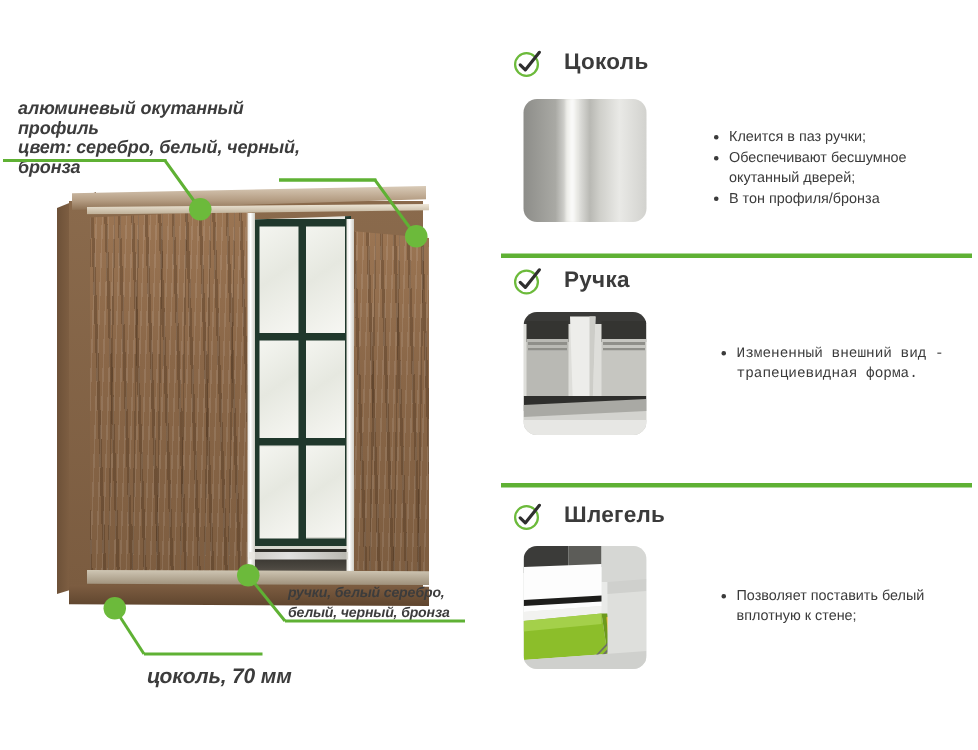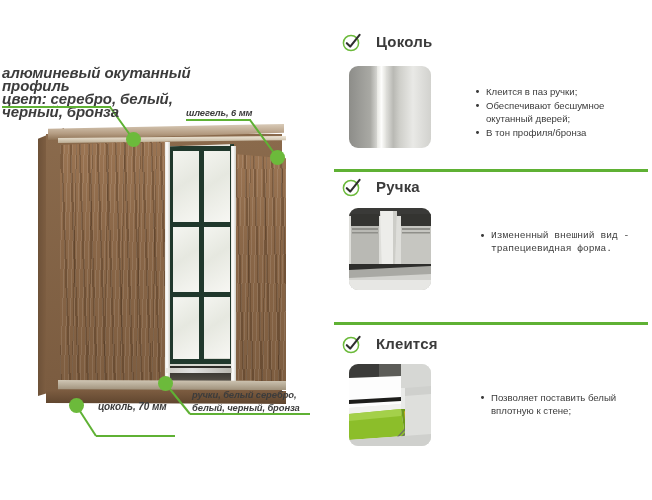--- a/index.html
+++ b/index.html
@@ -191,32 +191,31 @@
       <div id="plinth"></div>
     </div>
 
     <svg class="leaders" viewBox="0 0 330 500">
       <polyline points="2,107 110,107 133,139" fill="none" stroke="#5fb134" stroke-width="2"></polyline>
       <polyline points="186,120 250,120 277,157" fill="none" stroke="#5fb134" stroke-width="2"></polyline>
       <polyline points="190,414 190,414 165,383" fill="none" stroke="#5fb134" stroke-width="2"></polyline>
       <polyline points="96,436 96,436 76,405" fill="none" stroke="#5fb134" stroke-width="2"></polyline>
     </svg>
 
-    <div class="callout-text" style="left:2px;top:66px;font-size:15px;width:200px;">алюминевый окутанный профиль
+    <div class="callout-text" style="left:12px;top:66px;font-size:12px;width:200px;">алюминевый окутанный профиль
 цвет: серебро, белый, черный, бронза</div>
     <div class="callout-rule" style="left:2px;top:106px;width:109px;"></div>
 
-    <div class="callout-text" style="left:186px;top:106px;font-size:9.4px;width:130px;">шлегель, 6 мм</div>
     <div class="callout-rule" style="left:186px;top:119px;width:65px;"></div>
 
     <div class="callout-text" style="left:192px;top:388px;font-size:9.4px;width:135px;">ручки, белый серебро,
 белый, черный, бронза</div>
     <div class="callout-rule" style="left:190px;top:413px;width:120px;"></div>
 
-    <div class="callout-text" style="left:98px;top:400px;font-size:10px;width:140px;">цоколь, 70 мм</div>
+    <div class="callout-text" style="left:98px;top:444px;font-size:14px;width:140px;">цоколь, 70 мм</div>
     <div class="callout-rule" style="left:96px;top:435px;width:79px;"></div>
 
     <div class="dot" style="left:126px;top:132px;width:15px;height:15px;"></div>
     <div class="dot" style="left:270px;top:150px;width:15px;height:15px;"></div>
     <div class="dot" style="left:158px;top:376px;width:15px;height:15px;"></div>
     <div class="dot" style="left:69px;top:398px;width:15px;height:15px;"></div>
   </div>
 
   <div id="right-panel">
 
@@ -278,21 +277,21 @@
     </div>
 
     <div class="feature">
       <div class="feature-head" style="left:12px;top:333px;">
         <span class="check-icon">
           <svg viewBox="0 0 21 21" width="21" height="21">
             <circle cx="9" cy="12" r="7.6" fill="none" stroke="#6cba3b" stroke-width="1.5"></circle>
             <path d="M4.8 12.2 L8.2 15.6 L17.6 3.9" fill="none" stroke="#2f2f2f" stroke-width="2.1" stroke-linecap="round" stroke-linejoin="round"></path>
           </svg>
         </span>
-        <span class="feature-title">Клеится</span>
+        <span class="feature-title">Шлегель</span>
       </div>
       <div class="thumb" id="thumb-tsokol" style="left:19px;top:364px;">
         <svg viewBox="0 0 82 82" width="82" height="82">
           <rect x="0" y="0" width="82" height="82" fill="#e9eae8"></rect>
           <rect x="0" y="0" width="30" height="18" fill="#3b3b39"></rect>
           <rect x="30" y="0" width="22" height="14" fill="#5c5c58"></rect>
           <rect x="52" y="0" width="30" height="24" fill="#d6d7d4"></rect>
           <polygon points="0,14 52,12 52,40 0,44" fill="#fdfdfd"></polygon>
           <polygon points="0,36 52,33 52,37 0,40" fill="#1d1d1b"></polygon>
           <polygon points="0,44 52,40 52,46 0,50" fill="#f2f2f0"></polygon>

